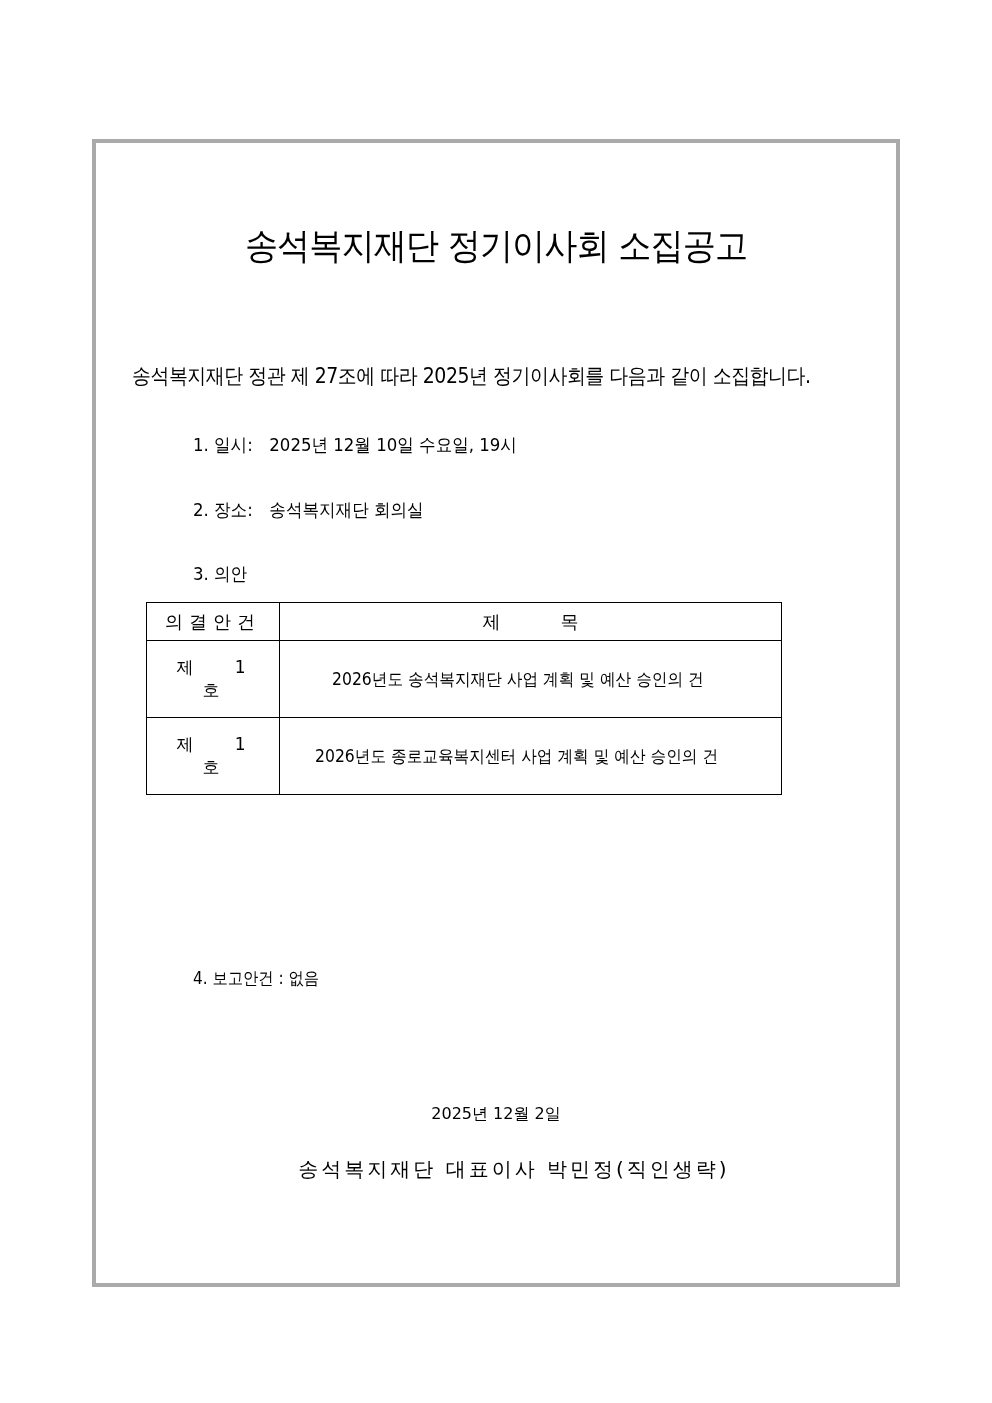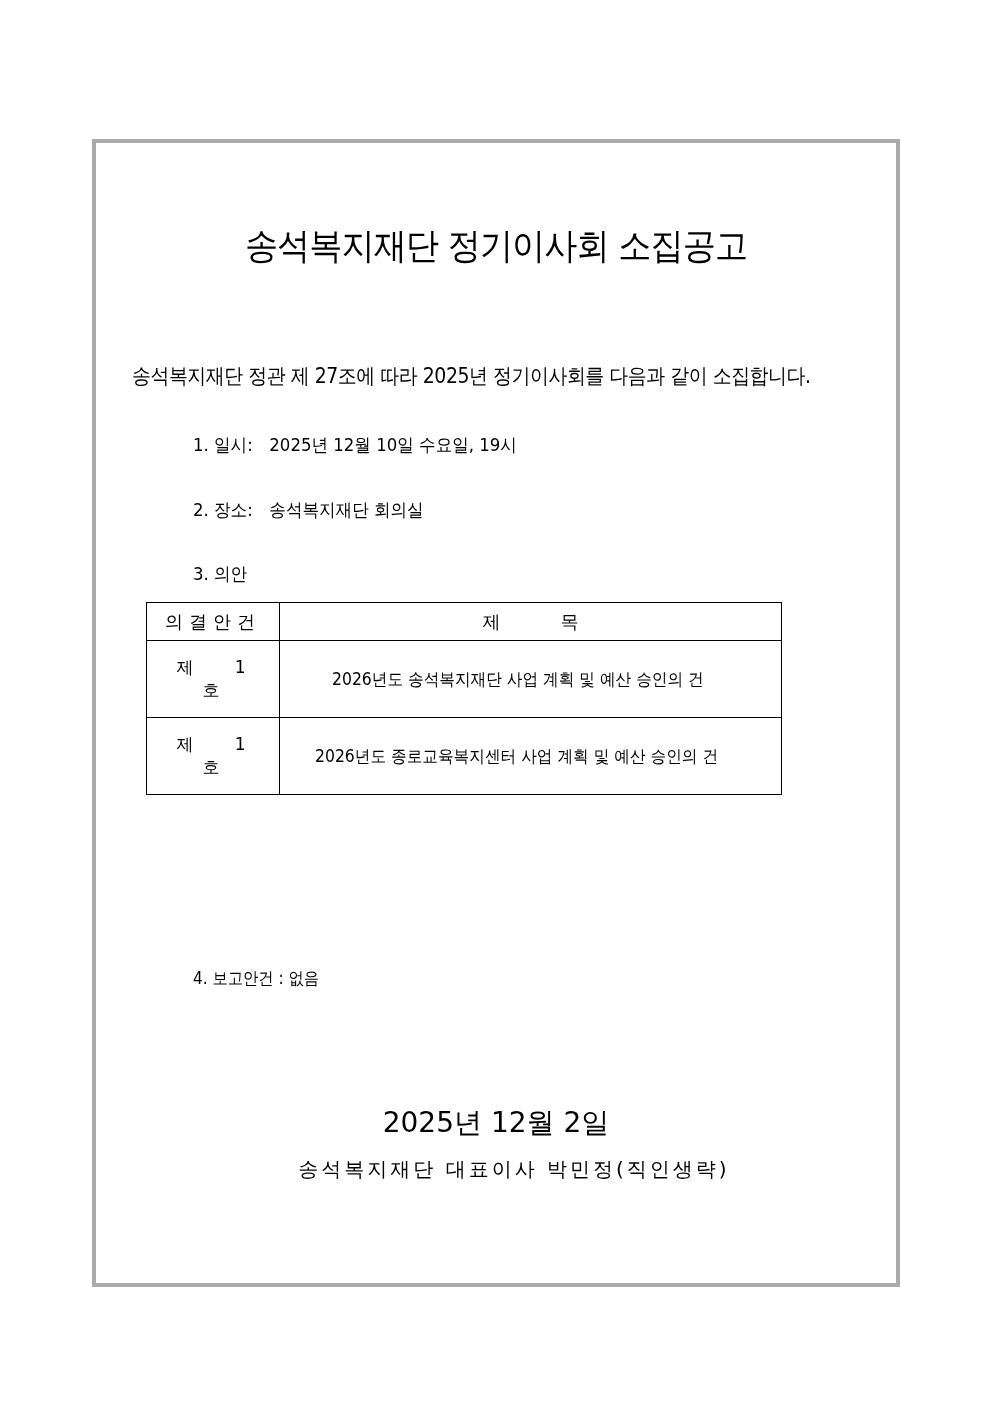--- a/index.html
+++ b/index.html
@@ -13,21 +13,21 @@
     table.agenda { position: absolute; left: 146px; top: 602px; width: 636px; border-collapse: collapse; font-size: 17px; }
     table.agenda td, table.agenda th { border: 1.5px solid #000; padding: 0; }
     table.agenda th { height: 37px; font-weight: normal; font-size: 18px; }
     table.agenda th.c1 { width: 132px; letter-spacing: 6px; }
     table.agenda th.c2 { letter-spacing: 60px; padding-left: 60px; }
     table.agenda td { height: 76px; }
     table.agenda td.num { text-align: center; letter-spacing: 18px; padding-left: 14px; }
     table.agenda td.subj { padding-left: 8px; line-height: 30px; text-align: center; }
     .subj span { display: inline-block; transform-origin: left center; transform: scaleX(0.92); white-space: nowrap; }
     .report { position: absolute; left: 193px; top: 967px; font-size: 17px; white-space: nowrap; transform-origin: left center; transform: scaleX(0.9); }
-    .date { position: absolute; left: 0; right: 0; top: 1104px; text-align: center; font-size: 28px; }
+    .date { position: absolute; left: 0; right: 0; top: 1104px; text-align: center; font-size: 16px; }
     .sign { position: absolute; left: 0; right: 0; top: 1156px; text-align: center; font-size: 20px; letter-spacing: 3px; margin-left: 36px; }
   </style>
 </head>
 <body>
 
 <div class="frame"></div>
 
 <div class="title">송석복지재단 정기이사회 소집공고</div>
 
 <div class="intro">송석복지재단 정관 제 27조에 따라 2025년 정기이사회를 다음과 같이 소집합니다.</div>

